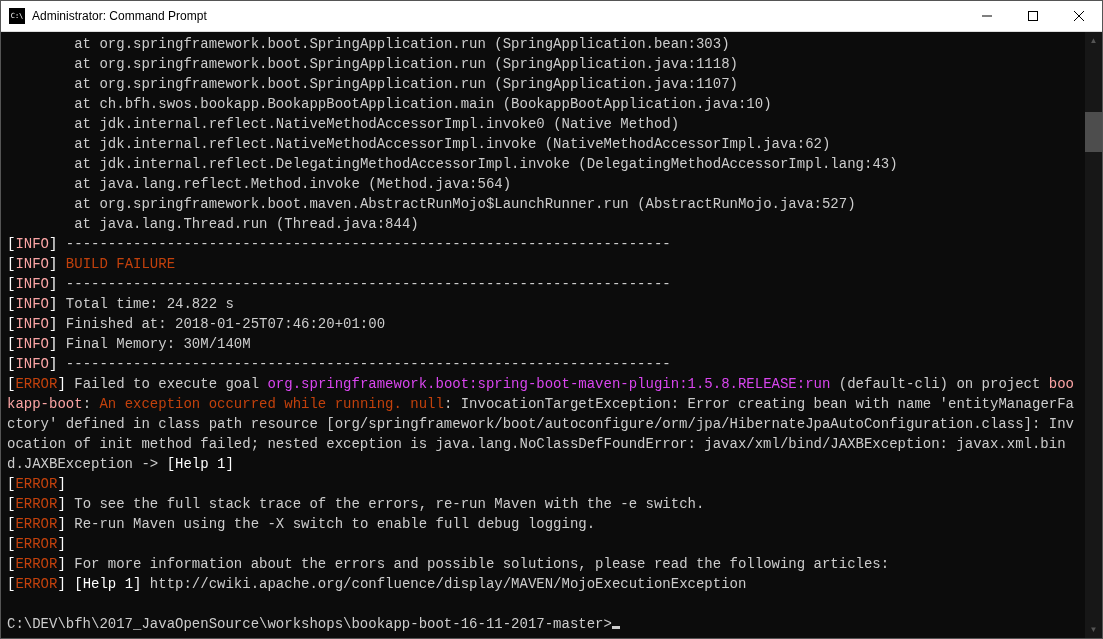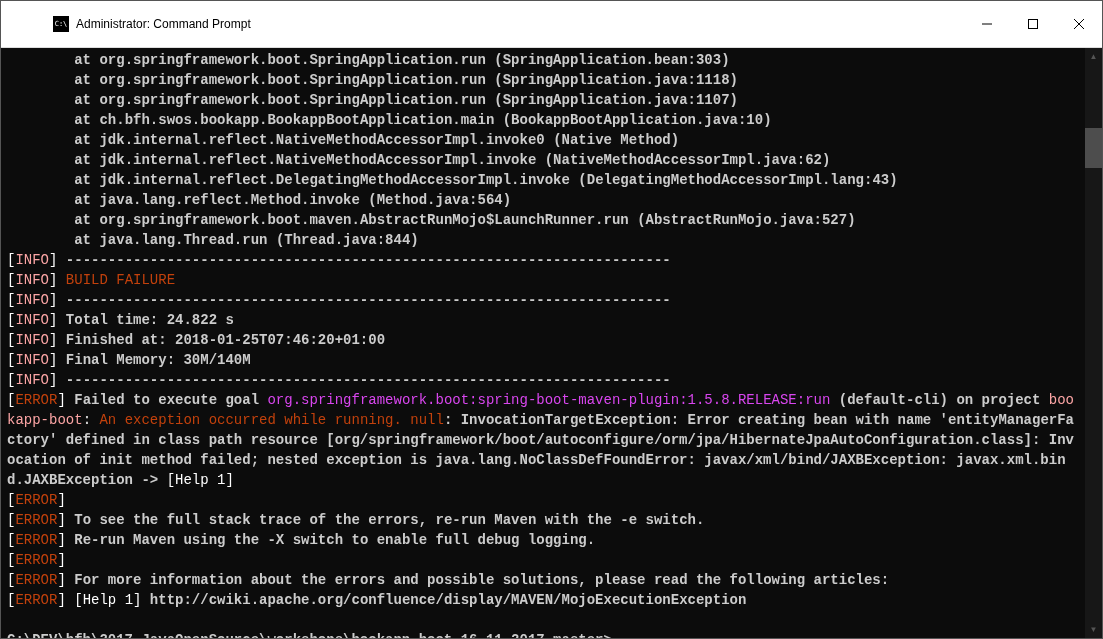--- a/index.html
+++ b/index.html
@@ -7,27 +7,26 @@
     font-family: "Segoe UI", Tahoma, sans-serif;
     background: #fff;
     width: 1103px;
     height: 639px;
     overflow: hidden;
     display: flex;
     flex-direction: column;
     border: 1px solid #555;
   }
   .titlebar {
-    height: 47px;
+    height: 31px;
     background: #fff;
     display: flex;
     align-items: center;
     border-bottom: 1px solid #ddd;
     flex: 0 0 auto;
-    padding-left: 44px;
   }
   .titlebar .app-icon {
     width: 16px;
     height: 16px;
     margin: 0 7px 0 8px;
     background: #000;
     position: relative;
     display: flex;
     align-items: center;
     justify-content: center;
@@ -95,21 +94,21 @@
     position: absolute;
     left: 0; width: 17px;
     top: 80px; height: 40px;
     background: #4d4d4d;
   }
 
   .c-white  { color: #ffffff; }
   .c-cyan   { color: #fca5a5; }
   .c-teal   { color: #d946ef; }
   .c-red    { color: #c2410c; }
-  .c-gray   { color: #cccccc; font-weight: bold; }
+  .c-gray   { color: #cccccc; }
 
   .cursor {
     display: inline-block;
     width: 8px;
     height: 3px;
     background: #cccccc;
     vertical-align: -1px;
   }
 </style>
 </head>

